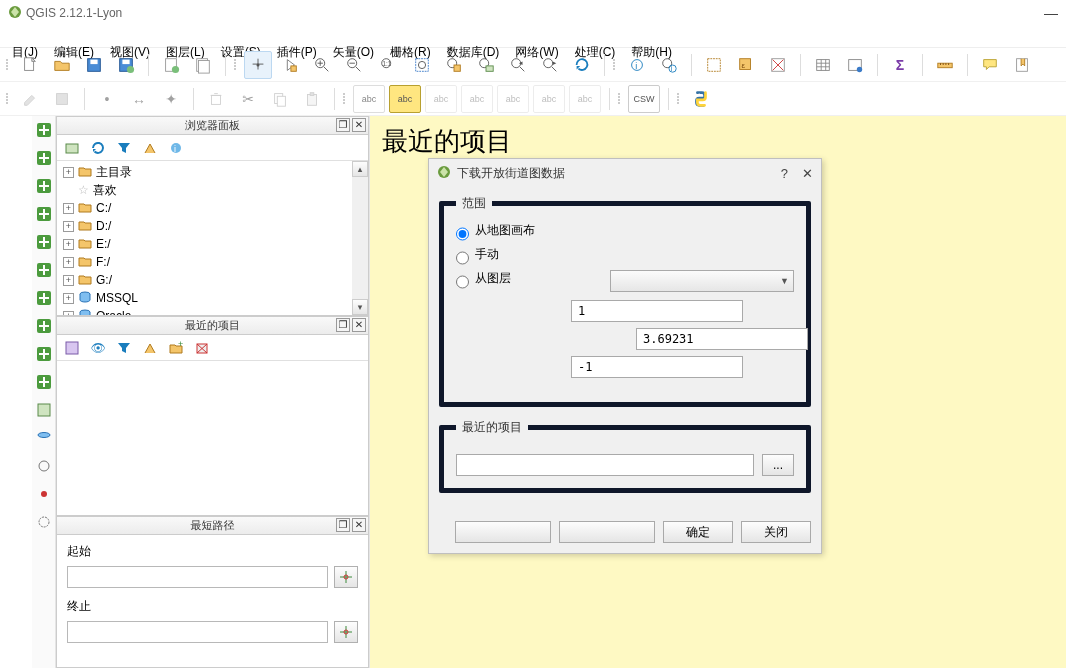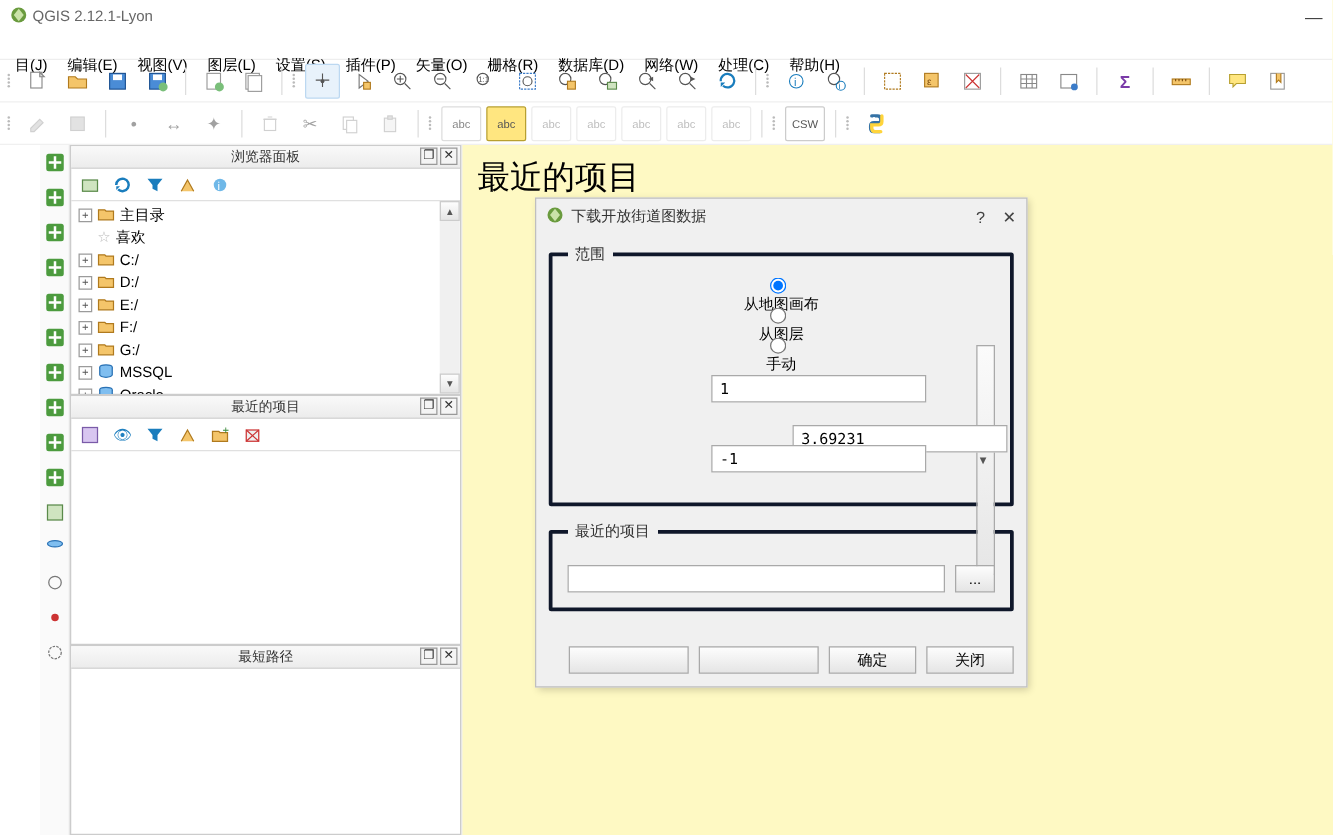--- a/index.html
+++ b/index.html
@@ -58,23 +58,23 @@
   .route-pick{width:24px;height:22px;border:1px solid #b0b0b0;background:linear-gradient(#fdfdfd,#e5e5e5);display:flex;align-items:center;justify-content:center;}
   
   .content{flex:1; position:relative; background:#fef9c3;}
   .recent-title{font-family:"SimSun",serif; font-size:26px; color:#000; padding:8px 12px;}
   
   .dialog{position:absolute; left:58px; top:42px; width:394px; border:1px solid #bfbfbf; background:#f0f0f0; box-shadow:2px 2px 6px rgba(0,0,0,.18);}
   .dlg-title{height:28px;display:flex;align-items:center;padding:0 8px;color:#333;font-size:12px;text-align:right;}
   .dlg-title .dlg-icon{color:#4c9b3e;margin-right:6px;font-size:12px;}
   .dlg-title .dlg-ctrls{margin-left:auto;display:flex;gap:14px;font-size:13px;color:#444;}
   .dlg-body{padding:8px 10px 10px 10px;}
-  fieldset.group{border:3px solid #0f172a;border-radius:2px;padding:10px 12px 12px 12px;margin-bottom:12px;}
+  fieldset.group{border:5px solid #0f172a;border-radius:2px;padding:10px 12px 12px 12px;margin-bottom:12px;}
   fieldset.group legend{padding:0 6px;font-size:12px;color:#333;}
-  .radio-row{display:flex;align-items:center;height:24px;flex-direction:column;}
+  .radio-row{display:flex;height:24px;}
   .radio-row input[type=radio]{margin-right:6px;}
   .combo{flex:0 0 184px;height:22px;background:linear-gradient(#fbfbfb,#e6e6e6);border:1px solid #a9a9a9;margin-left:auto;display:flex;align-items:center;justify-content:flex-end;padding-right:4px;color:#555;}
   .combo .arrow{font-size:9px;}
   .coord-block{position:relative;height:90px;margin-top:6px;}
   .coord-block input{position:absolute;width:172px;height:22px;border:1px solid #a9a9a9;background:#fff;padding:2px 6px;font-family:monospace;font-size:12px;}
   .out-row{display:flex;gap:8px;}
   .out-row input{flex:1;height:22px;border:1px solid #a9a9a9;background:#fff;padding:2px 6px;}
   .out-row button,.dlg-btn{height:22px;border:1px solid #a9a9a9;background:linear-gradient(#fdfdfd,#e5e5e5);padding:0 10px;cursor:default;font-size:12px;}
   .dlg-buttons{display:flex;gap:8px;justify-content:flex-end;padding:6px 10px 10px 10px;align-items:center;}
   .dlg-buttons .spacer-btn{width:96px;}
@@ -603,20 +603,42 @@
     </div>
 
     <div class="panel" style="flex:1;min-height:150px;">
       <div class="panel-title">
         <span>最短路径</span>
         <div class="panel-ctrls">
           <span>❐</span>
           <span>✕</span>
         </div>
       </div>
+      <div class="route-body">
+        <div>起始</div>
+        <div class="route-row">
+          <input type="text" value="" style="">
+          <div class="route-pick">
+              <svg width="14" height="14">
+                <path d="M7 1v12M1 7h12" stroke="#3a8a3a"></path>
+                <circle cx="7" cy="7" r="2" fill="none" stroke="#c33"></circle>
+              </svg>
+            </div>
+        </div>
+        <div style="margin-top:10px;">终止</div>
+        <div class="route-row">
+          <input type="text" value="" style="">
+          <div class="route-pick">
+              <svg width="14" height="14">
+                <path d="M7 1v12M1 7h12" stroke="#3a8a3a"></path>
+                <circle cx="7" cy="7" r="2" fill="none" stroke="#c33"></circle>
+              </svg>
+            </div>
+        </div>
+      </div>
     </div>
   </div>
 
   <div class="content">
     <div class="recent-title">最近的项目</div>
 
     <div class="dialog">
       <div class="dlg-title">
         <span class="dlg-icon">
           <svg width="14" height="14" viewBox="0 0 14 14">
@@ -632,32 +654,32 @@
       </div>
       <div class="dlg-body">
         <fieldset class="group">
           <legend>范围</legend>
           <div class="radio-row">
             <input type="radio" name="ext" checked="" style="">
             <span>从地图画布</span>
           </div>
           <div class="radio-row">
             <input type="radio" name="ext" style="">
+            <span>手动</span>
+          </div>
+          <div class="radio-row">
+            <input type="radio" name="ext" style="">
             <span>从图层</span>
             <div class="combo">
                 <span class="arrow">▼</span>
               </div>
           </div>
-          <div class="radio-row">
-            <input type="radio" name="ext" style="">
-            <span>手动</span>
-          </div>
           <div class="coord-block">
             <input style="left: 115px; top: 0px;" value="1">
-            <input style="left: 180px; top: 40px;" value="3.69231">
+            <input style="left: 180px; top: 28px;" value="3.69231">
             <input style="left: 115px; top: 56px;" value="-1">
           </div>
         </fieldset>
         <fieldset class="group">
           <legend>最近的项目</legend>
           <div class="out-row" style="margin-top:8px;">
             <input type="text" value="" style="">
             <button>...</button>
           </div>
         </fieldset>

